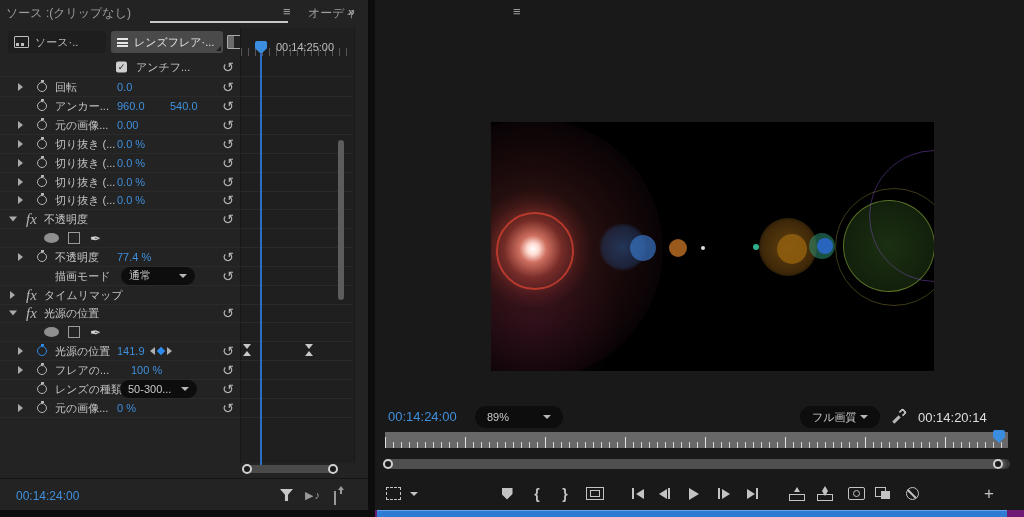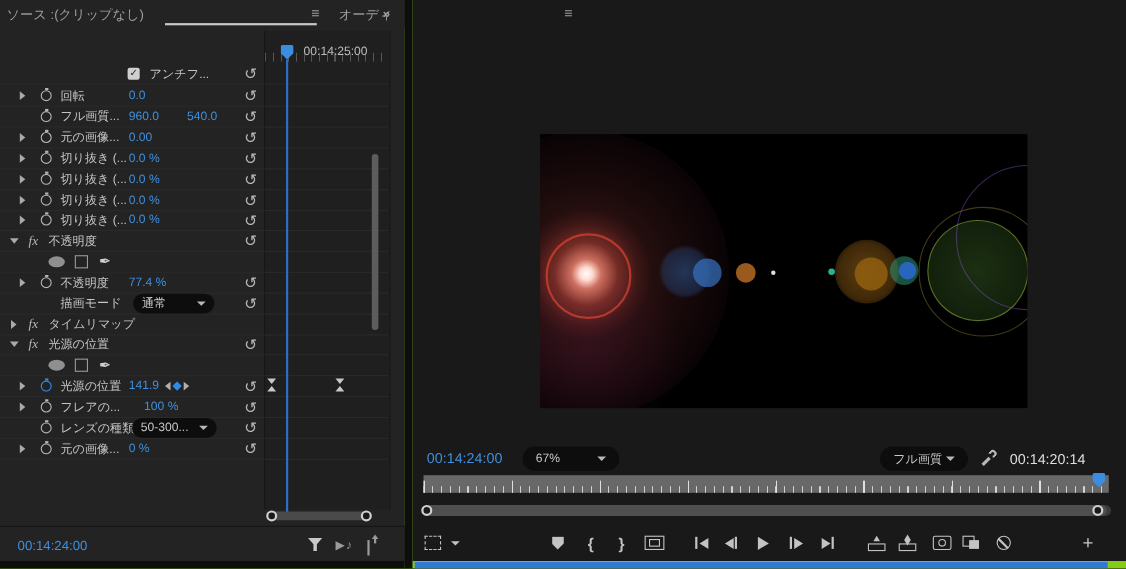--- a/index.html
+++ b/index.html
@@ -1,18 +1,18 @@
 <!DOCTYPE html>
 <html><head>
 <meta charset="utf-8">
 <style>
   html,body{margin:0;padding:0;background:#0d0d0d;}
   .stage{position:relative;width:1024px;height:517px;overflow:hidden;
          font-family:"Liberation Sans","DejaVu Sans",sans-serif;
-         color:#c5c5c5;font-size:11px;background:#84cc16;}
+         color:#c5c5c5;font-size:11px;background:#701a75;}
   .abs{position:absolute;}
 
   
   .ec-panel{left:0;top:0;width:368px;height:510px;background:#232323;}
   .ec-tabbar{left:0;top:0;width:368px;height:26px;background:#232323;}
   .tab{position:absolute;top:5px;font-size:12px;color:#9f9f9f;white-space:nowrap;}
   .tab.active{color:#dcdcdc;}
   .tab-underline{position:absolute;left:150px;top:21px;width:138px;height:2px;background:#c8c8c8;}
   .panel-menu{position:absolute;top:4px;font-size:13px;color:#9f9f9f;}
 
@@ -55,21 +55,21 @@
   .lbl{color:#c5c5c5;}
   .val{color:#3f8fdc;}
   .chev{width:0;height:0;}
   .chev.r{border-top:4px solid transparent;border-bottom:4px solid transparent;border-left:5px solid #aaa;}
   .chev.d{border-left:4px solid transparent;border-right:4px solid transparent;border-top:5px solid #aaa;}
   .sw{width:8px;height:8px;border:1px solid #b5b5b5;border-radius:50%;}
   .sw::before{content:'';position:absolute;top:-3px;left:3px;width:3px;height:2px;background:#b5b5b5;}
   .sw.blue{border-color:#2d8ceb;}
   .sw.blue::before{background:#2d8ceb;}
   .reset{color:#b5b5b5;font-size:14px;line-height:1;}
-  .fx-g{font-family:"Liberation Serif","DejaVu Serif",serif;font-style:italic;color:#b8b8b8;font-size:12px;}
+  .fx-g{font-family:"Liberation Serif","DejaVu Serif",serif;font-style:italic;color:#b8b8b8;font-size:15px;}
   .cbx{width:11px;height:11px;background:#cfcfcf;border-radius:2px;color:#1b1b1b;font-size:9px;font-weight:bold;
        display:flex;align-items:center;justify-content:center;}
   .dd{height:18px;background:#0d0d0d;border-radius:9px;color:#c8c8c8;display:flex;align-items:center;
       padding:0 8px;box-sizing:border-box;justify-content:space-between;}
   .dd .cv{width:0;height:0;border-left:4px solid transparent;border-right:4px solid transparent;border-top:4px solid #b8b8b8;}
   .ellipse-ico{width:15px;height:10px;background:#8f8f8f;border-radius:50%;}
   .rect-ico{width:10px;height:10px;border:1.5px solid #9a9a9a;}
   .pen-ico{color:#d0d0d0;font-size:13px;}
   .knav{display:flex;align-items:center;gap:3px;}
   .knav .tl{width:0;height:0;border-top:4px solid transparent;border-bottom:4px solid transparent;border-right:5px solid #b0b0b0;}
@@ -159,20 +159,31 @@
   <div class="abs ec-panel">
 
     <div class="abs ec-tabbar">
       <span class="tab" style="left:6px">ソース :(クリップなし)</span>
       <span class="tab-underline"></span>
       <span class="panel-menu" style="left:283px">≡</span>
       <span class="tab" style="left:308px">オーディ</span>
       <span class="tab" style="left:348px;font-weight:bold">»</span>
     </div>
 
+    <div class="abs ec-toolbar">
+      <div class="src-btn">
+        <span class="monitor-ico"></span>
+        <span>ソース·..</span>
+      </div>
+      <div class="clip-btn">
+        <span class="sliders-ico"></span>
+        <span>レンズフレア·...</span>
+      </div>
+      <span class="split-ico"></span>
+    </div>
 
     <div class="abs ec-tl-bg"></div>
     <div class="abs ec-ruler-ticks"></div>
     <div class="abs ph-head ec-ph-head"></div>
     <div class="abs ec-playhead-line"></div>
     <span class="abs ec-ruler-tc">00:14:25:00</span>
     <div class="abs ec-vscroll"></div>
     <div class="keyframe" style="left:243px;top:344px"></div>
     <div class="keyframe" style="left:305px;top:344px"></div>
 
@@ -185,21 +196,21 @@
     <div class="row" style="top:77px">
       <span class="chev r" style="left:18px"></span>
       <span class="sw" style="left:37px"></span>
       <span class="lbl" style="left:55px">回転</span>
       <span class="val" style="left:117px">0.0</span>
       <span class="reset" style="left:222px">↺</span>
     </div>
 
     <div class="row" style="top:96px">
       <span class="sw" style="left:37px"></span>
-      <span class="lbl" style="left:55px">フル画質...</span>
+      <span class="lbl" style="left:55px">アンカー...</span>
       <span class="val" style="left:117px">960.0</span>
       <span class="val" style="left:170px">540.0</span>
       <span class="reset" style="left:222px">↺</span>
     </div>
 
     <div class="row" style="top:115px">
       <span class="chev r" style="left:18px"></span>
       <span class="sw" style="left:37px"></span>
       <span class="lbl" style="left:55px">元の画像...</span>
       <span class="val" style="left:117px">0.00</span>
@@ -358,21 +369,21 @@
       <div class="fl" style="left:286px;top:112px;width:30px;height:30px;background:rgba(145,95,15,.85)"></div>
       <div class="fl" style="left:318px;top:111px;width:26px;height:26px;background:rgba(45,145,115,.55)"></div>
       <div class="fl" style="left:326px;top:116px;width:16px;height:16px;background:rgba(45,105,210,.85)"></div>
       <div class="fl" style="left:352px;top:78px;width:90px;height:90px;background:radial-gradient(circle,rgba(55,95,35,.5) 0%,rgba(45,80,30,.4) 70%,transparent 80%);border:1px solid rgba(150,180,60,.55)"></div>
       <div class="fl" style="left:344px;top:66px;width:116px;height:116px;border:1px solid rgba(175,165,60,.35)"></div>
       <div class="fl" style="left:378px;top:28px;width:130px;height:130px;border:1.5px solid rgba(130,80,200,.45)"></div>
     </div>
 
     <span class="pg-tc">00:14:24:00</span>
     <span class="pg-dd" style="left:100px;top:406px;width:88px">
-      <span>67%</span>
+      <span>89%</span>
         <span class="cv"></span>
     </span>
     <span class="pg-dd" style="left:425px;top:406px;width:80px">
       <span>フル画質</span>
         <span class="cv"></span>
     </span>
     <span class="wrench-ico"></span>
     <span class="pg-dur">00:14:20:14</span>
 
     <div class="pg-ruler">

